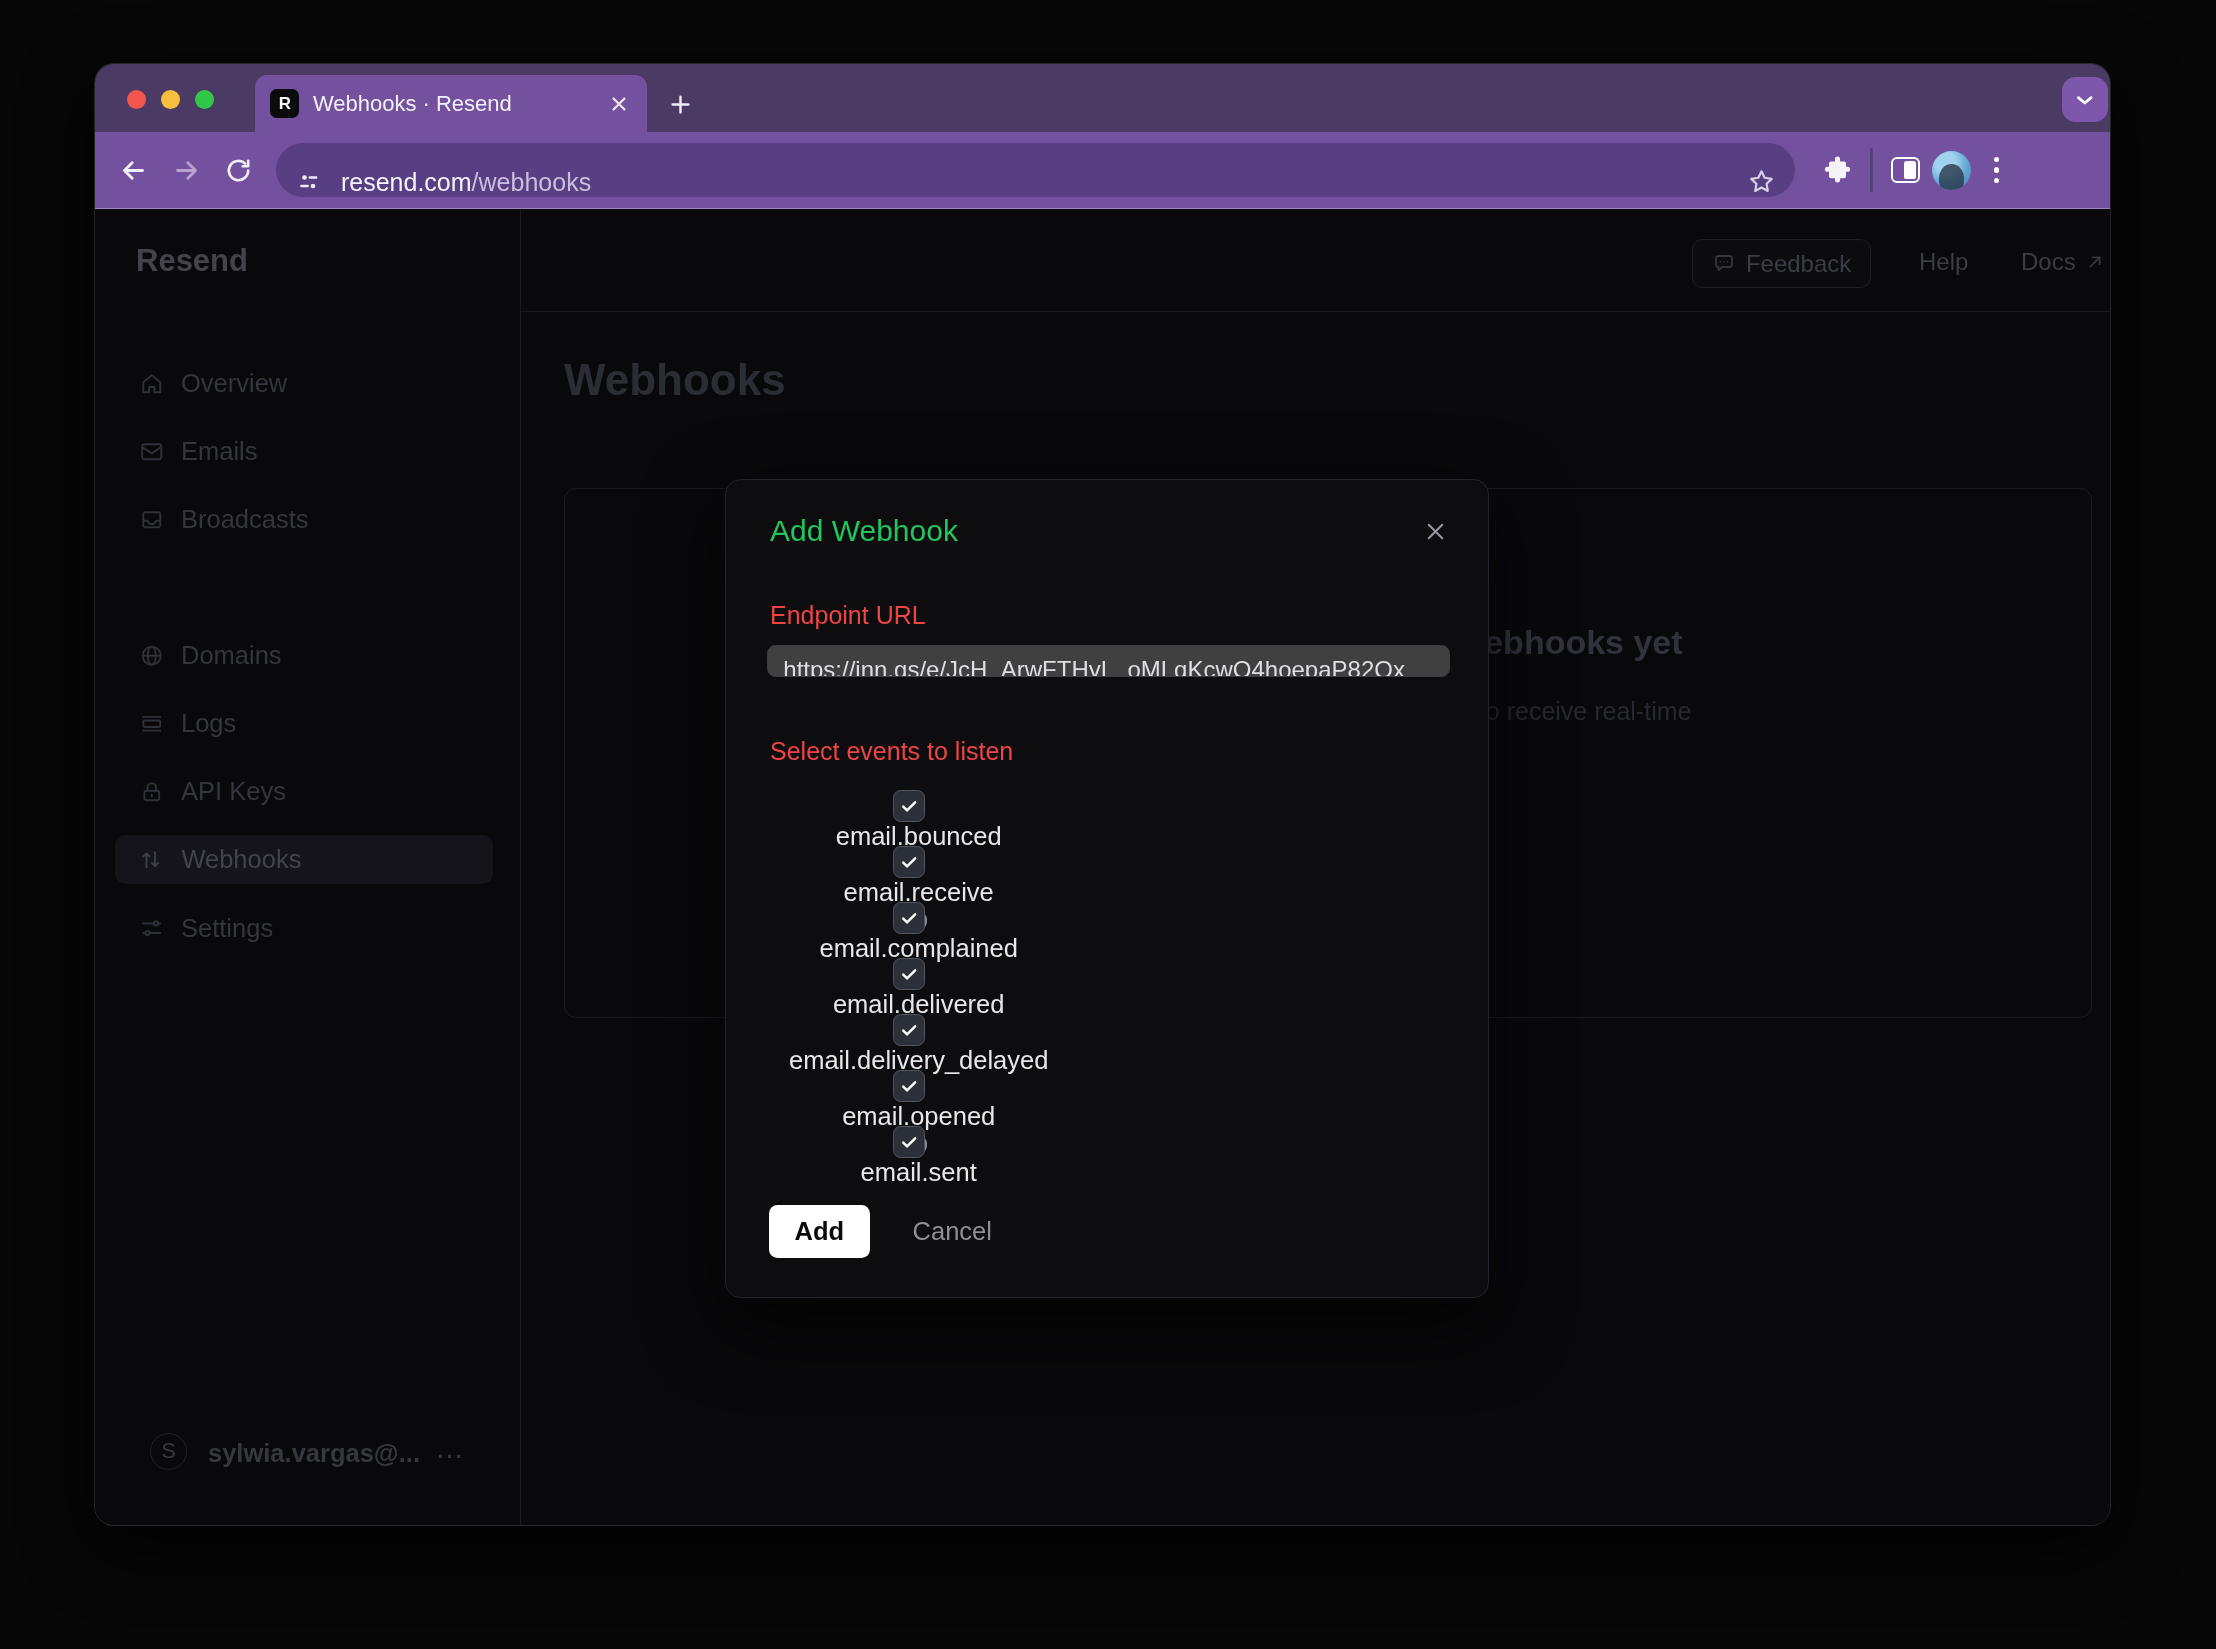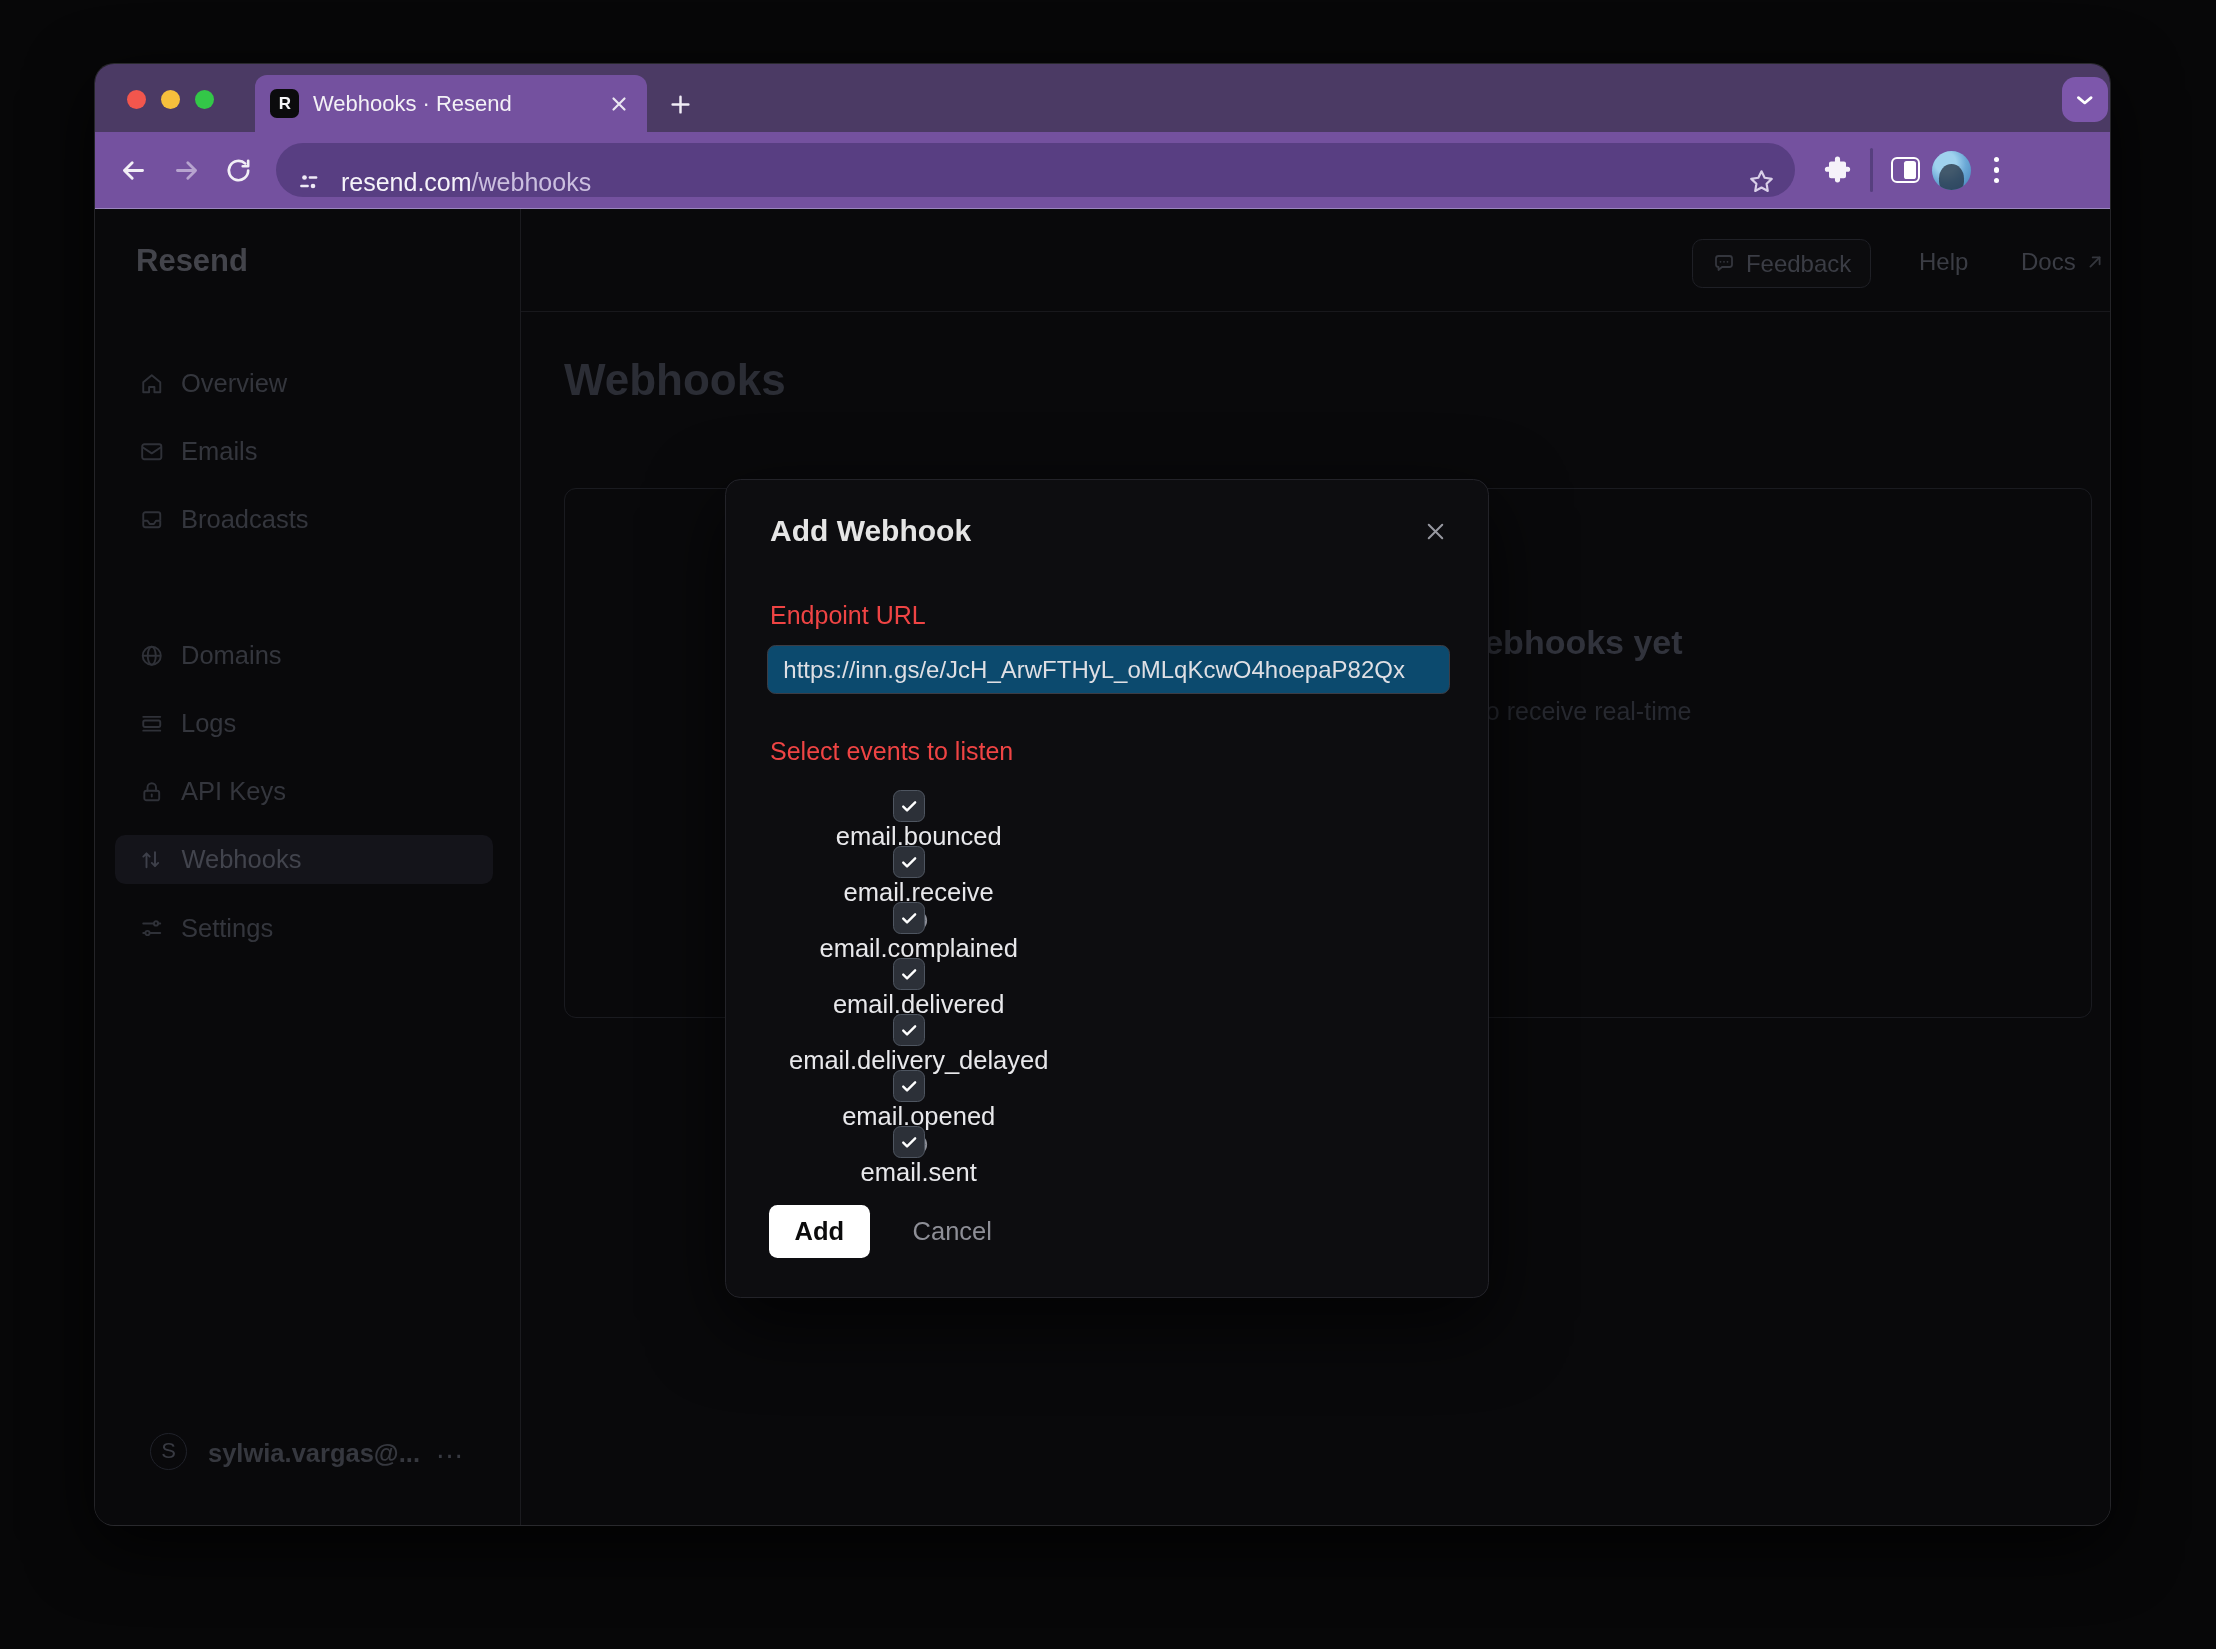--- a/index.html
+++ b/index.html
@@ -78,27 +78,27 @@
   .docsarrow{width:22px;height:22px;color:#34363d;}
   .hdivider{position:absolute;left:0;top:102px;width:100%;height:0.9px;background:#18181c;}
   .pagetitle{position:absolute;left:43px;top:146px;font-size:44px;font-weight:700;color:#2b2d35;}
   .card{position:absolute;left:43px;top:279px;width:1528px;height:530px;border:0.9px solid #1a1b20;border-radius:12px;}
   .empty-h{position:absolute;left:838px;top:134px;font-size:34px;font-weight:700;color:#31333c;white-space:nowrap;}
   .empty-d{position:absolute;left:704px;top:203px;width:545px;font-size:25px;line-height:39px;color:#272930;}
 
   
   .modal{position:absolute;left:630px;top:415px;width:764px;height:819px;background:#0d0d10;border:0.9px solid #232329;
          border-radius:15.3px;box-shadow:0 25.5px 77px rgba(0,0,0,.75);z-index:10;}
-  .m-title{position:absolute;left:44px;top:34px;font-size:30px;font-weight:700;color:#e5e5e5;}
+  .m-title{position:absolute;left:44px;top:34px;font-size:30px;font-weight:400;color:#22c55e;}
   .m-close{position:absolute;right:37px;top:36px;width:31px;height:31px;color:#9798a0;
            display:flex;align-items:center;justify-content:center;}
   .m-label{position:absolute;left:44px;font-size:25px;color:#ef4444;}
   .m-label.ep{top:121px;}
   .m-label.ev{top:257px;}
-  .m-input{position:absolute;left:41px;top:165px;width:683px;height:49px;background:#0c4a6e;border:0.9px solid #3c3c44;
+  .m-input{position:absolute;left:41px;top:165px;width:683px;height:32px;background:#404040;border:0.9px solid #3c3c44;
            border-radius:8.5px;color:#dfdfe4;font-size:24px;line-height:48px;padding:0 15.3px;white-space:nowrap;overflow:hidden;}
   .events{position:absolute;left:44px;top:310px;display:flex;flex-direction:column;gap:22px;}
   .evrow{height:34px;display:flex;align-items:center;flex-direction:column;}
   .cbox{width:32px;height:32px;border-radius:7.7px;background:#2c3038;border:1.7px solid #4e5560;flex:none;
         display:flex;align-items:center;justify-content:center;color:#fff;}
   .evlabel{margin-left:19px;font-size:25.5px;color:#e8e8eb;}
   .evinfo{margin-left:13.6px;width:27px;height:27px;color:#8a8c95;}
   .m-actions{position:absolute;left:43px;top:725px;display:flex;align-items:center;gap:37px;}
   .addbtn{height:53px;padding:0 25.5px;border-radius:8.5px;background:#ffffff;color:#0b0b0c;font-size:25.5px;font-weight:700;
           display:flex;align-items:center;border:none;}

